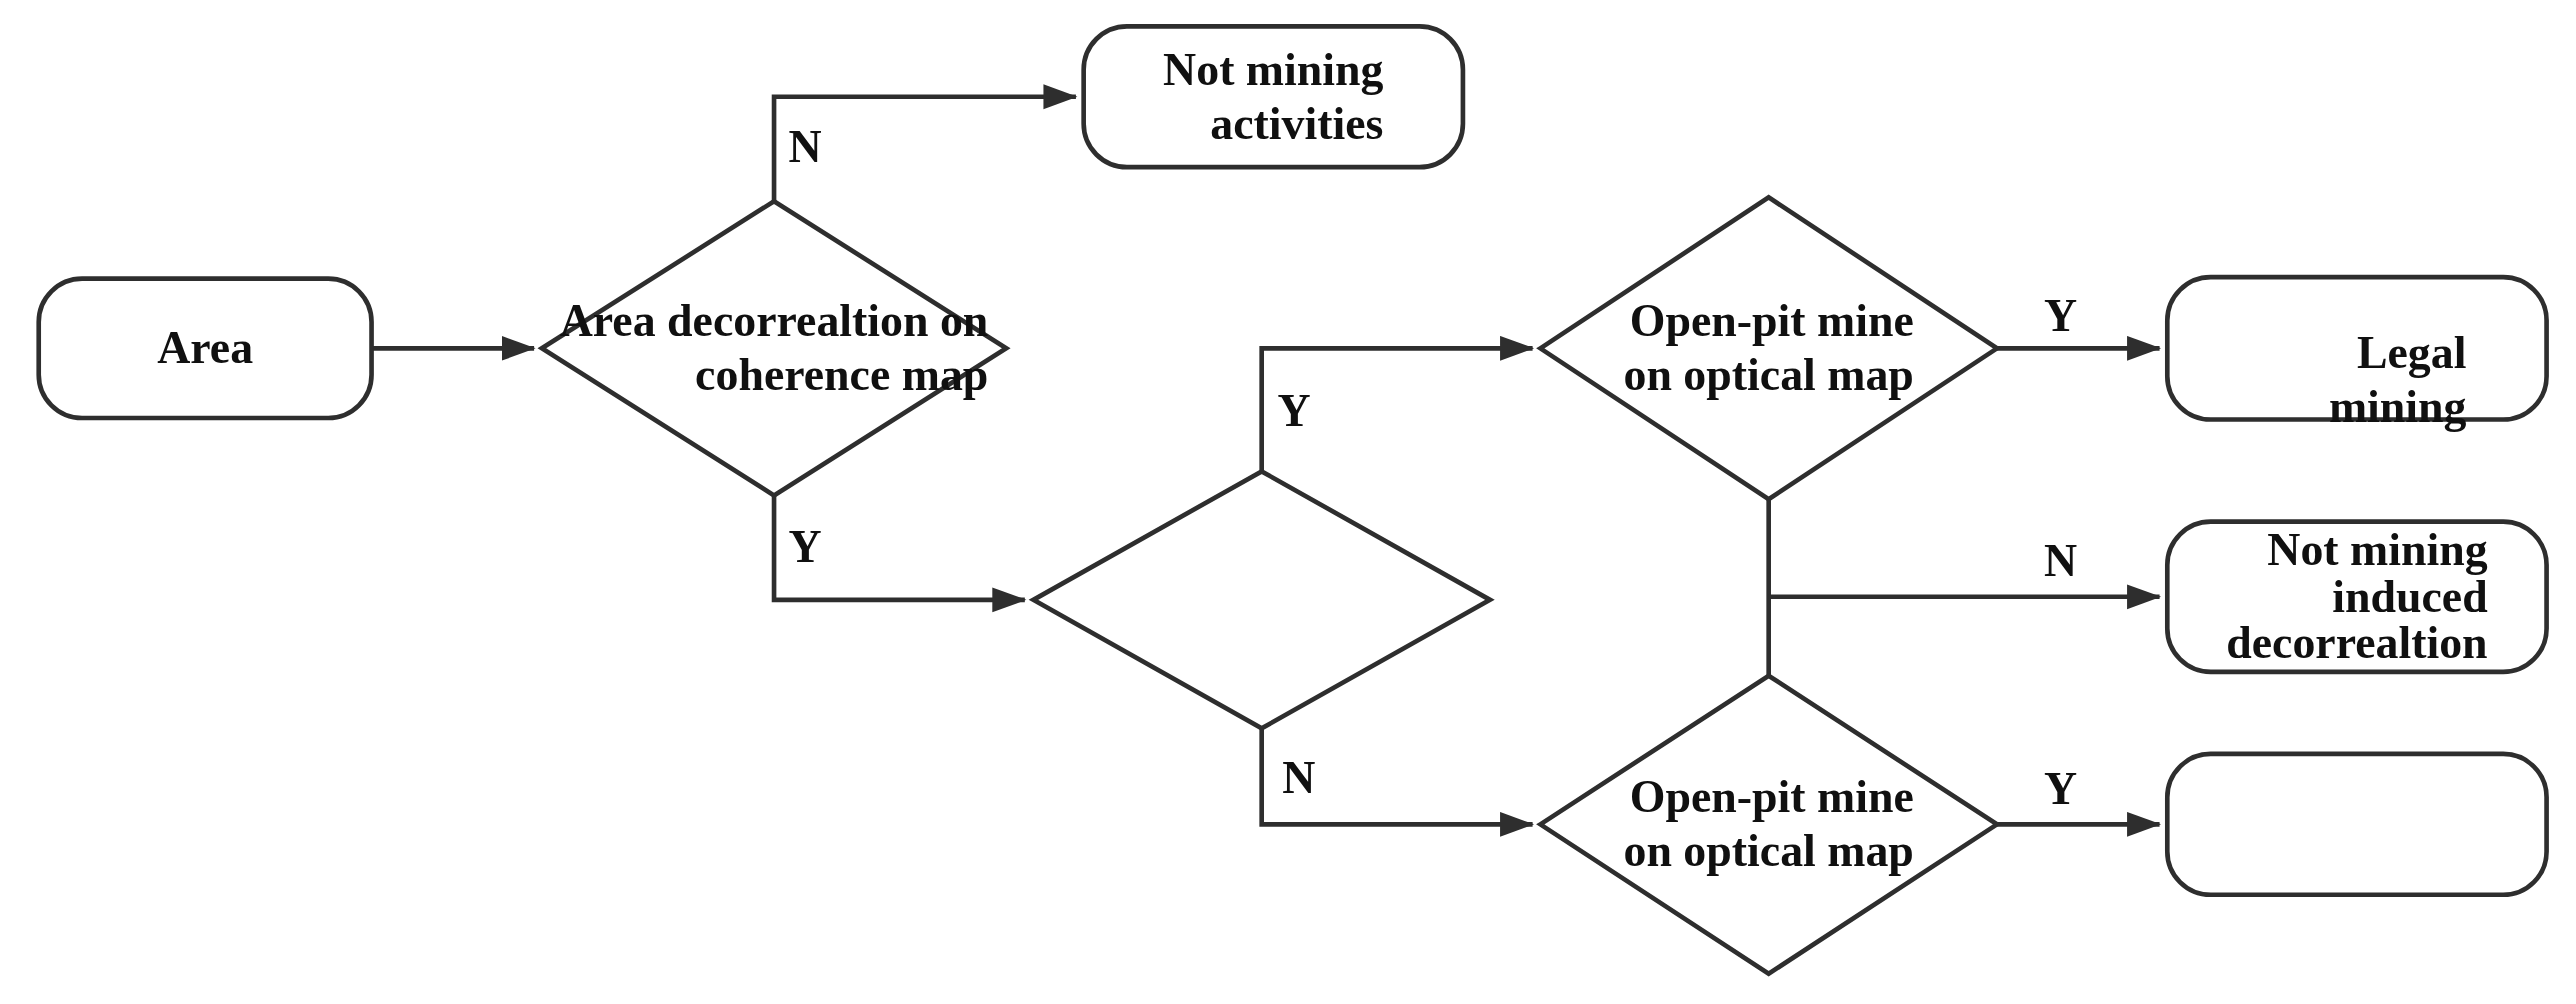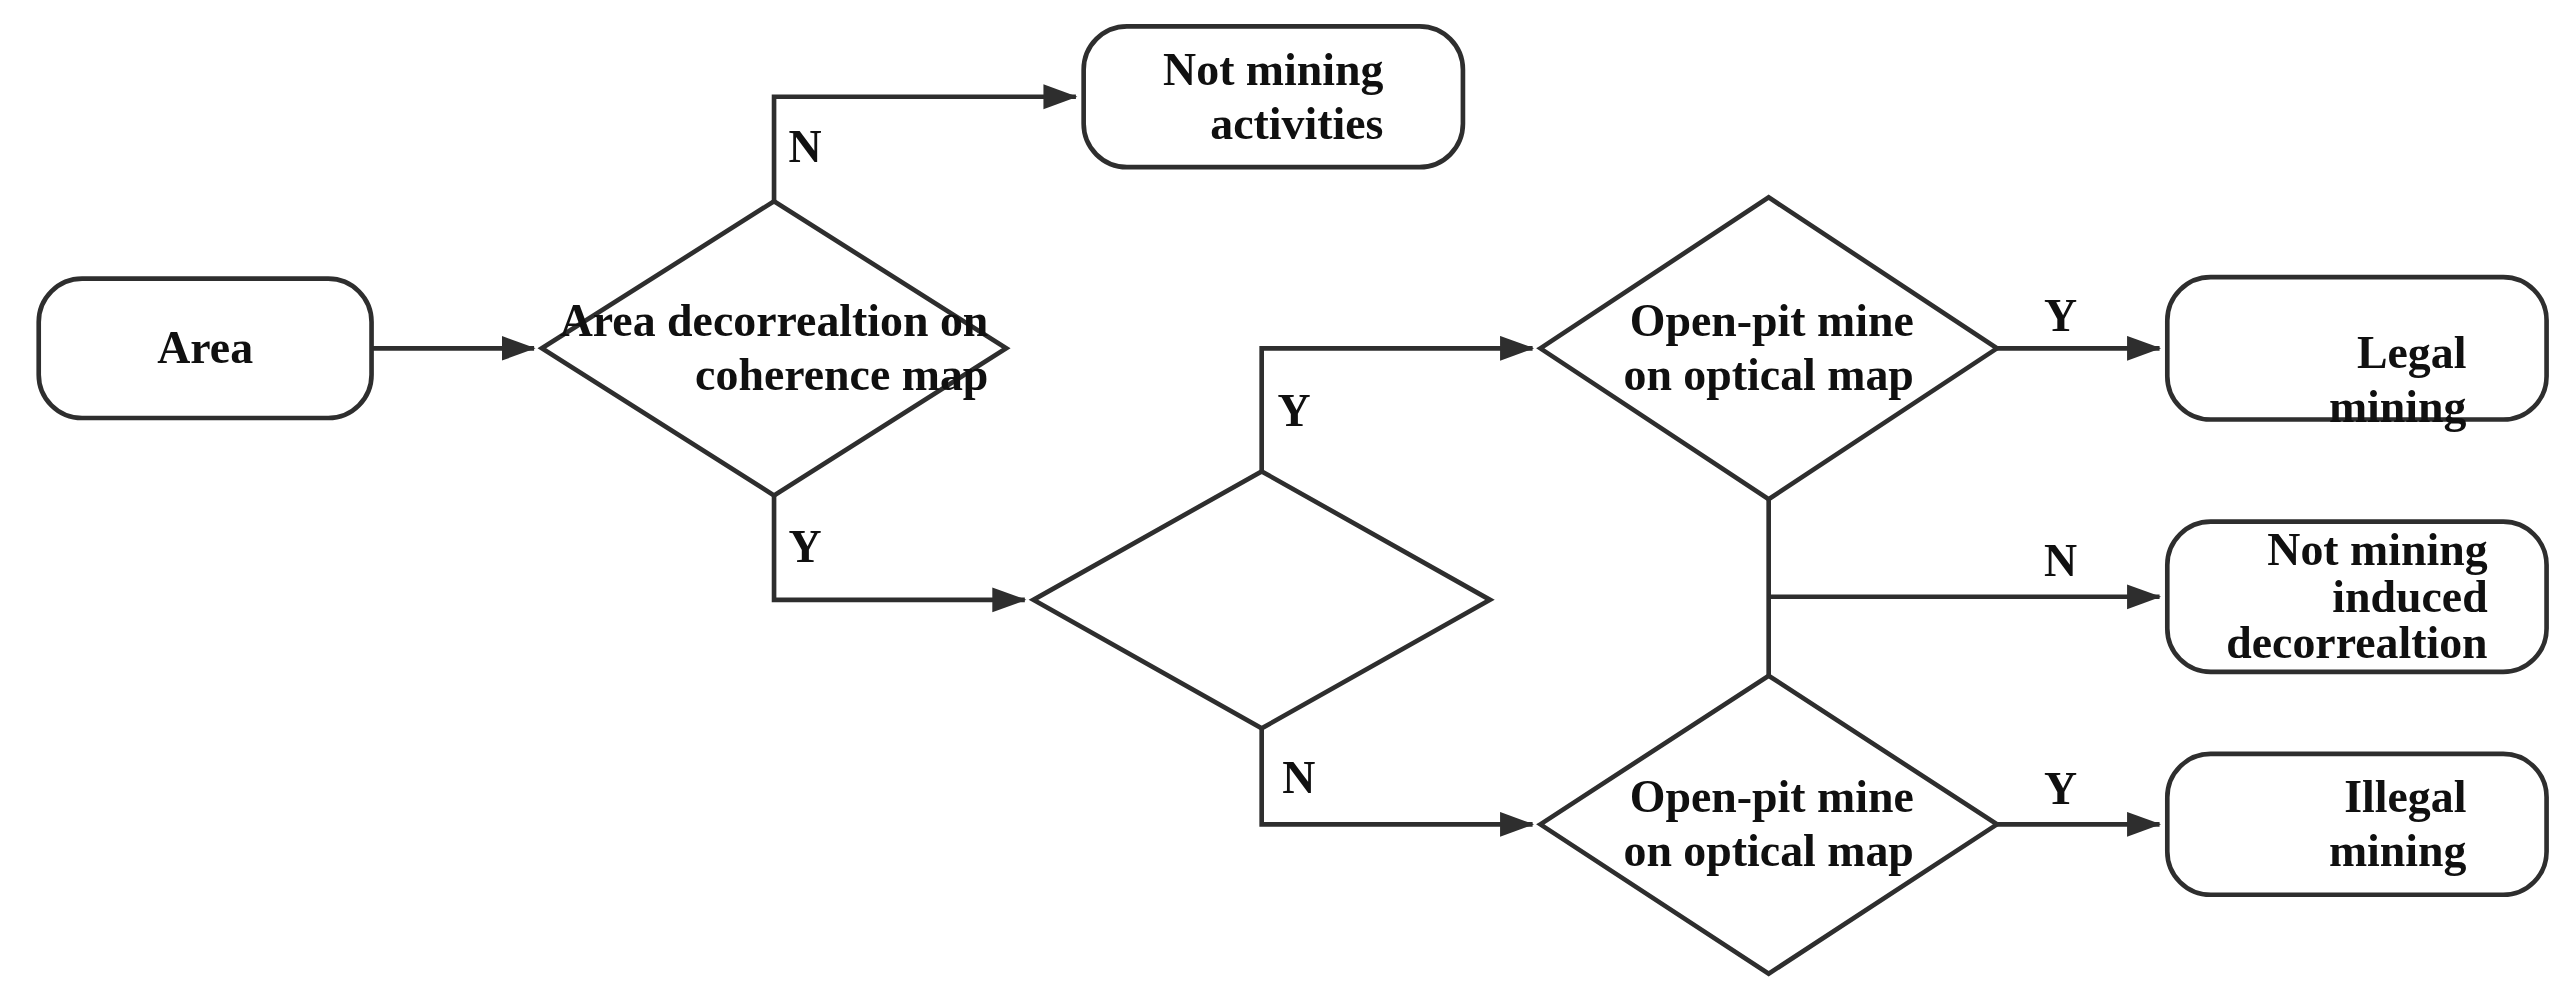--- a/index.html
+++ b/index.html
@@ -77,21 +77,20 @@
   <div class="label" style="left:49.429%;top:9.63%;">Not mining
 activities</div>
   <div class="label" style="left:68.66%;top:34.67%;">Open-pit mine
 on optical map</div>
   <div class="label" style="left:91.496%;top:34.67%;margin-top:32px;">Legal mining</div>
   <div class="label tight" style="left:91.496%;top:59.40%;">Not mining
 induced
 decorrealtion</div>
   <div class="label" style="left:68.66%;top:82.05%;">Open-pit mine
 on optical map</div>
-  <div class="label" style="left:91.496%;top:82.05%;">Illegal mining</div>
 
   <div class="branch" style="left:31.25%;top:14.64%;">N</div>
   <div class="branch" style="left:31.25%;top:54.47%;">Y</div>
   <div class="branch" style="left:50.24%;top:40.91%;">Y</div>
   <div class="branch" style="left:50.42%;top:77.43%;">N</div>
   <div class="branch" style="left:79.99%;top:31.43%;">Y</div>
   <div class="branch" style="left:79.99%;top:55.86%;">N</div>
   <div class="branch" style="left:79.99%;top:78.58%;">Y</div>
 
 </div>

